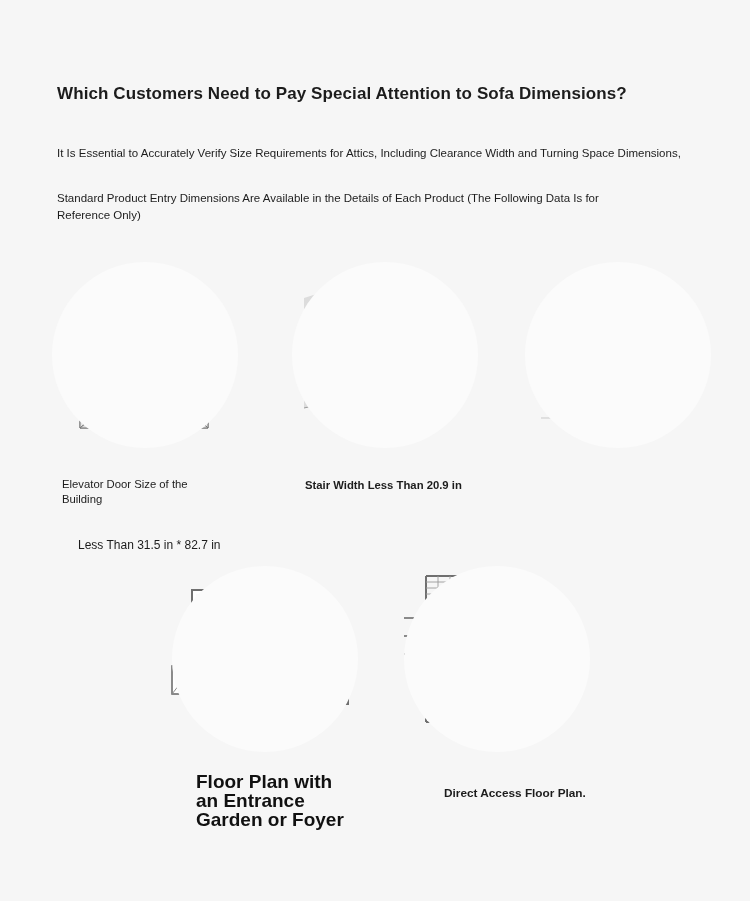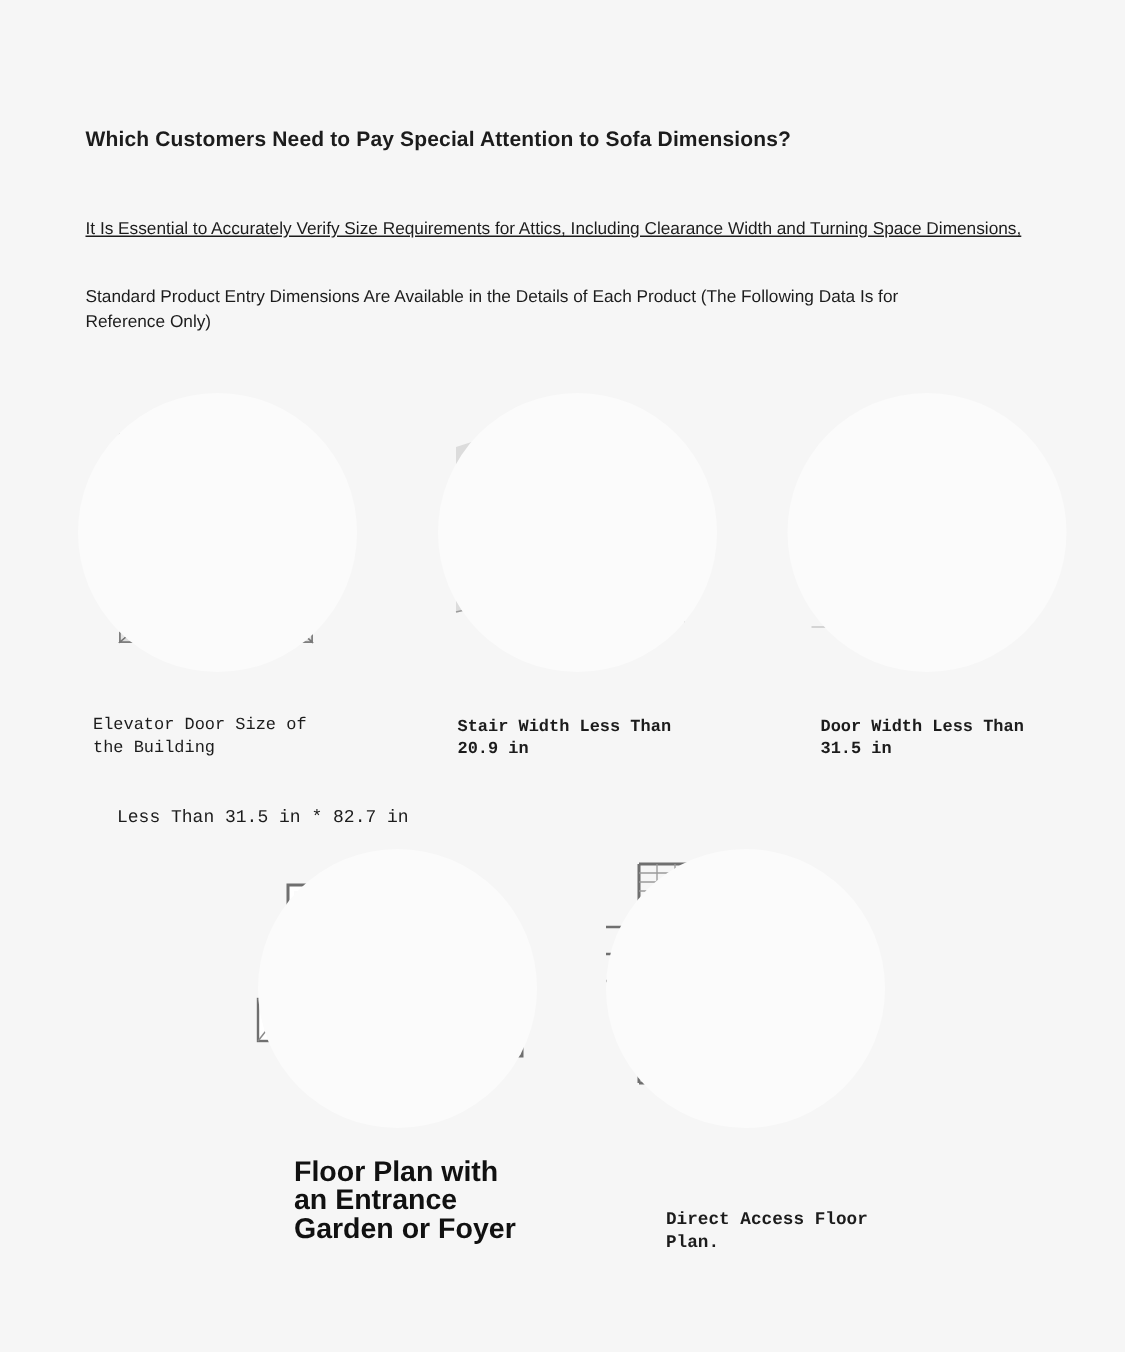--- a/index.html
+++ b/index.html
@@ -20,32 +20,31 @@
     position: absolute;
     left: 0; top: 0;
     width: 750px;
     height: 901px;
     background: #f6f6f6;
   }
   .heading {
     position: absolute;
     left: 57px;
     top: 84px;
-    font-size: 14px;
+    font-size: 17px;
     font-weight: bold;
     color: #1c1c1c;
     letter-spacing: 0.1px;
   }
   .subline1 {
     position: absolute;
     left: 57px;
     top: 147px;
     font-size: 11.5px;
     color: #1c1c1c;
-    text-decoration: underline;
   }
   .subline2 {
     position: absolute;
     left: 57px;
     top: 178px;
     font-size: 11.5px;
     color: #1c1c1c;
     line-height: 17px;
     width: 560px;
     margin-top: 12px;
@@ -56,21 +55,20 @@
   .circle-bg {
     position: absolute;
     border-radius: 50%;
     background: #fbfbfb;
   }
   .cap {
     position: absolute;
     font-size: 11.3px;
     color: #1c1c1c;
     line-height: 15px;
-    font-family: Liberation Mono, monospace;
   }
   .cap-b {
     font-weight: bold;
   }
   .big-cap {
     position: absolute;
     font-size: 19px;
     font-weight: bold;
     color: #111;
     line-height: 19px;
@@ -173,21 +171,20 @@
       <circle cx="84" cy="104" r="5" fill="none" stroke="#6f6f6f" stroke-width="1.2"></circle>
       <circle cx="84" cy="104" r="1.8" fill="#6f6f6f"></circle>
 
       <polygon points="46,148 92,158 92,162 46,152" fill="#d9d9d9" stroke="#7a7a7a" stroke-width="0.8"></polygon>
 
       <line x1="132" y1="150" x2="150" y2="158" stroke="#8a8a8a" stroke-width="1"></line>
       <line x1="20" y1="160" x2="150" y2="160" stroke="#c9c9c9" stroke-width="1"></line>
       <text class="dim-label" x="100" y="84" font-size="11">31.5 in</text>
     </svg>
   </div>
-  <div class="cap cap-b" style="left:547px; top:478px; width:150px;">Door Width Less Than 31.5 in</div>
 
   <div class="card" style="left:166px; top:562px; width:210px; height:200px;">
     <div class="circle-bg" style="left:6px; top:4px; width:186px; height:186px;"></div>
     <svg width="210" height="195" viewBox="0 0 210 195">
 
       <rect x="26" y="28" width="104" height="108" fill="#ffffff" stroke="#6f6f6f" stroke-width="2"></rect>
 
       <rect x="30" y="32" width="96" height="100" fill="#fafafa" stroke="none"></rect>
 
       <circle cx="52" cy="46" r="5" fill="none" stroke="#8a8a8a" stroke-width="1"></circle>
@@ -281,15 +278,15 @@
 
       <rect x="58" y="126" width="68" height="34" fill="#ffffff" stroke="#6f6f6f" stroke-width="1.6"></rect>
       <line x1="28" y1="160" x2="126" y2="160" stroke="#6f6f6f" stroke-width="2"></line>
 
       <g fill="#2f9bbd">
         <rect x="130" y="56" width="28" height="5" transform="rotate(12 130 56)"></rect>
         <polygon points="124,66 137,58 137,73"></polygon>
       </g>
     </svg>
   </div>
-  <div class="cap cap-b" style="left:424px; top:806px; width:150px; font-size:11.8px;padding-left:20px;">Direct Access Floor Plan.</div>
+  <div class="cap cap-b" style="left:424px; top:786px; width:150px; font-size:11.8px;padding-left:20px;">Direct Access Floor Plan.</div>
 
 </div>
 
 </body></html>

